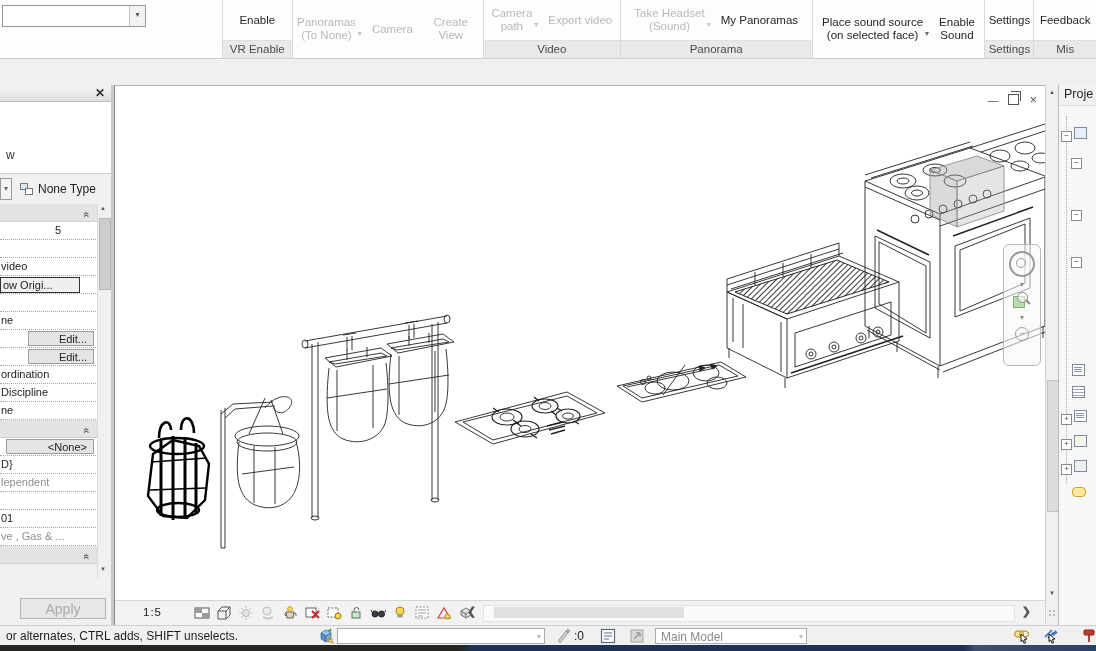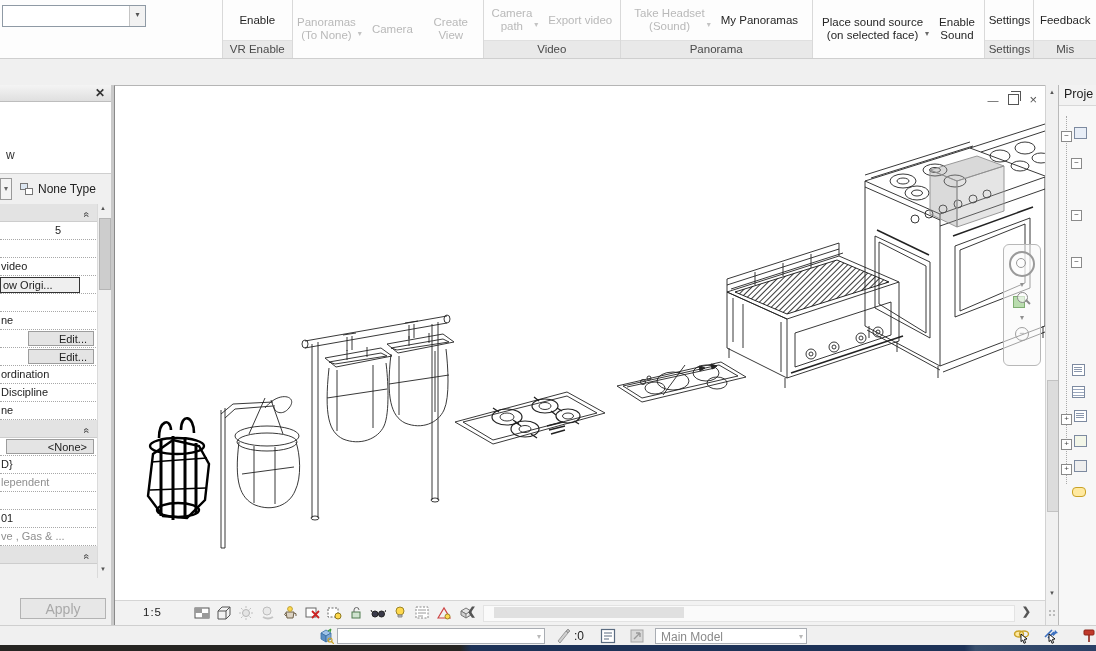--- a/index.html
+++ b/index.html
@@ -610,20 +610,21 @@
       <div class="tnode" style="left:15px;top:304px"><span class="tico sheet"></span></div>
       <div class="tnode" style="left:2px;top:329px"><span class="pm">+</span></div>
       <div class="tnode" style="left:15px;top:329px"><span class="tico fam"></span></div>
       <div class="tnode" style="left:2px;top:354px"><span class="pm">+</span></div>
       <div class="tnode" style="left:15px;top:354px"><span class="tico grp"></span></div>
       <div class="tnode" style="left:13px;top:380px"><span class="tlink"></span></div>
     </div>
   </div>
 
   <div class="statusbar">
+    <span class="sprompt">or alternates, CTRL adds, SHIFT unselects.</span>
 
     <span class="sico" style="left:318px">
       <svg width="16" height="16" viewBox="0 0 16 16">
         <path d="M3,5 L8,2 L13,5 L8,8 Z" fill="#9fc3e8" stroke="#3a6ea5" stroke-width="0.8"></path>
         <path d="M3,5 V11 L8,14 V8 Z" fill="#5b8fc4" stroke="#3a6ea5" stroke-width="0.8"></path>
         <path d="M13,5 V11 L8,14 V8 Z" fill="#7fa9d6" stroke="#3a6ea5" stroke-width="0.8"></path>
         <path d="M10,3 l3,-2 M13,1 l-1,3" stroke="#3f9e3f" stroke-width="1.2"></path>
         <circle cx="12" cy="12" r="2" fill="none" stroke="#c9a227" stroke-width="1.2"></circle>
         <path d="M13.5,13.5 L16,16" stroke="#c9a227" stroke-width="1.2"></path>
       </svg>

